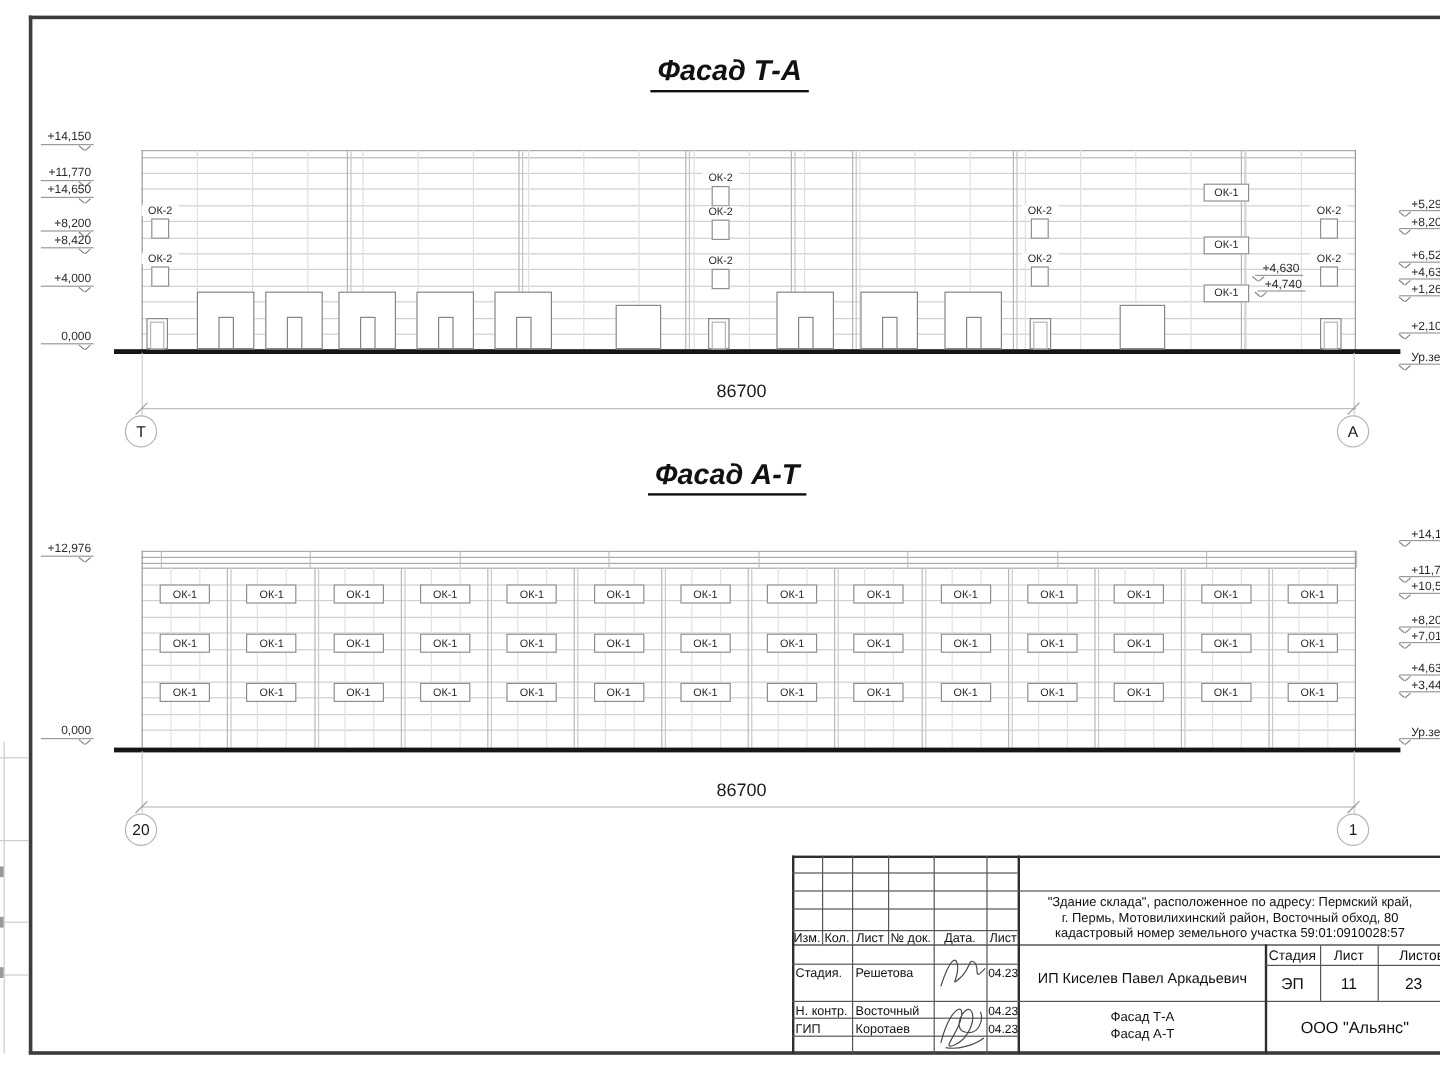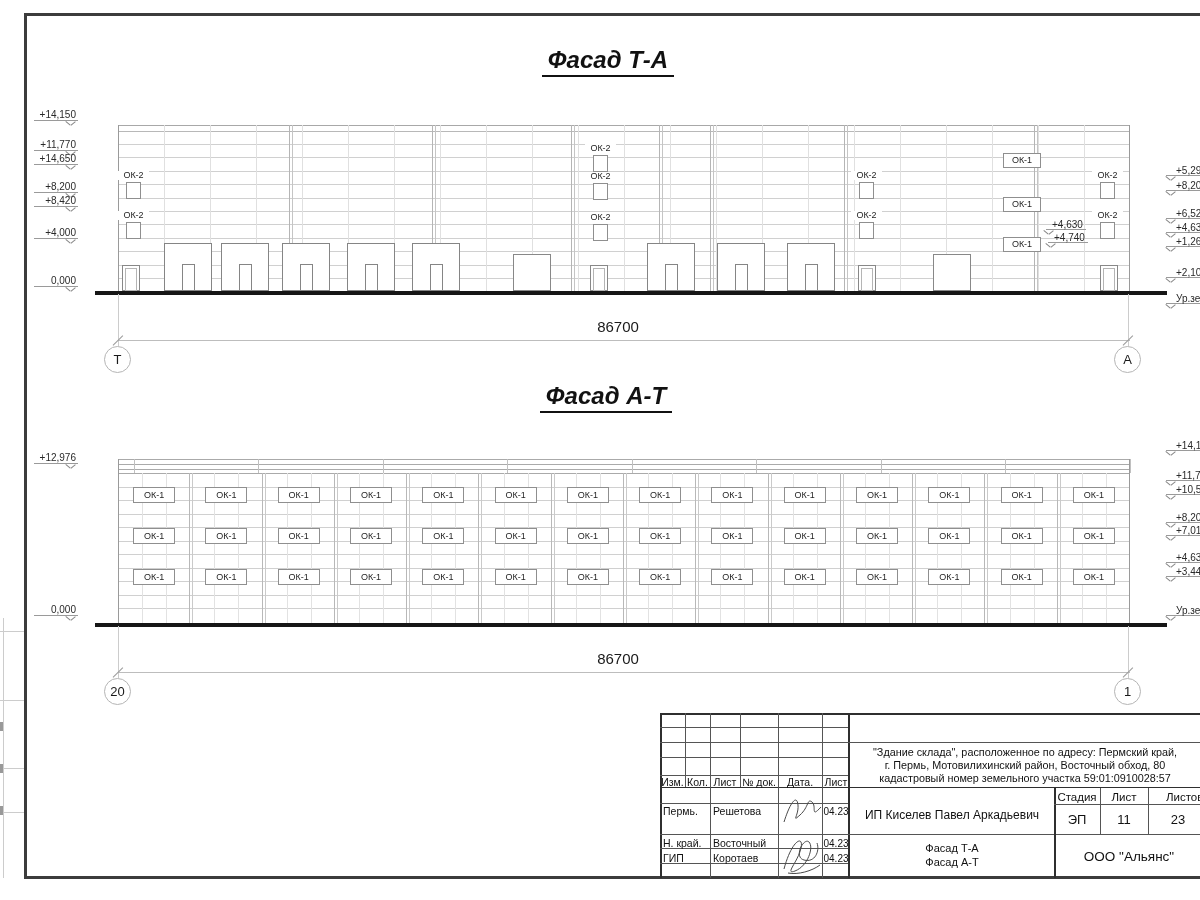--- a/index.html
+++ b/index.html
@@ -52,24 +52,24 @@
   <div class="tbt ctr" style="left:852px;top:759px;width:346px;font-size:10.8px">г. Пермь, Мотовилихинский район, Восточный обход, 80</div>
   <div class="tbt ctr" style="left:852px;top:772px;width:346px;font-size:10.8px">кадастровый номер земельного участка 59:01:0910028:57</div>
 
   <div class="tbt ctr" style="left:660px;top:776px;width:25px;font-size:10.5px">Изм.</div>
   <div class="tbt ctr" style="left:685px;top:776px;width:25px;font-size:10.5px">Кол.</div>
   <div class="tbt ctr" style="left:710px;top:776px;width:30px;font-size:10.5px">Лист</div>
   <div class="tbt ctr" style="left:740px;top:776px;width:38px;font-size:10.5px">№ док.</div>
   <div class="tbt ctr" style="left:778px;top:776px;width:44px;font-size:10.5px">Дата.</div>
   <div class="tbt ctr" style="left:822px;top:776px;width:28px;font-size:10.5px">Лист</div>
 
-  <div class="tbt" style="left:663px;top:805px;font-size:10.5px">Пермь.</div>
+  <div class="tbt" style="left:663px;top:805px;font-size:10.5px">Стадия.</div>
   <div class="tbt" style="left:713px;top:805px;font-size:10.5px">Решетова</div>
   <div class="tbt ctr" style="left:822px;top:806px;width:28px;font-size:10px">04.23</div>
-  <div class="tbt" style="left:663px;top:837px;font-size:10.5px">Н. край.</div>
+  <div class="tbt" style="left:663px;top:837px;font-size:10.5px">Н. контр.</div>
   <div class="tbt" style="left:713px;top:837px;font-size:10.5px">Восточный</div>
   <div class="tbt ctr" style="left:822px;top:838px;width:28px;font-size:10px">04.23</div>
   <div class="tbt" style="left:663px;top:852px;font-size:10.5px">ГИП</div>
   <div class="tbt" style="left:713px;top:852px;font-size:10.5px">Коротаев</div>
   <div class="tbt ctr" style="left:822px;top:853px;width:28px;font-size:10px">04.23</div>
 
   <div class="tbt ctr" style="left:850px;top:808px;width:204px;font-size:12px">ИП Киселев Павел Аркадьевич</div>
 
   <div class="tbt ctr" style="left:1054px;top:791px;width:46px;font-size:11.5px">Стадия</div>
   <div class="tbt ctr" style="left:1100px;top:791px;width:48px;font-size:11.5px">Лист</div>

